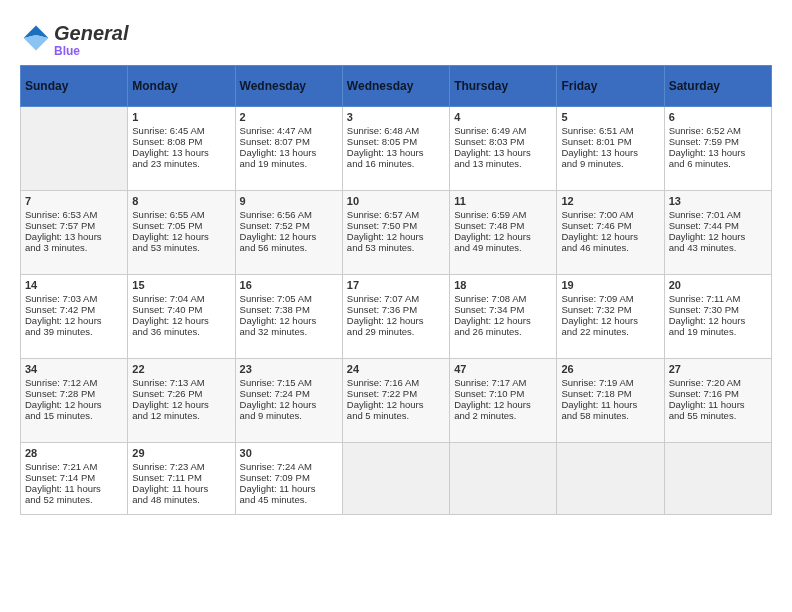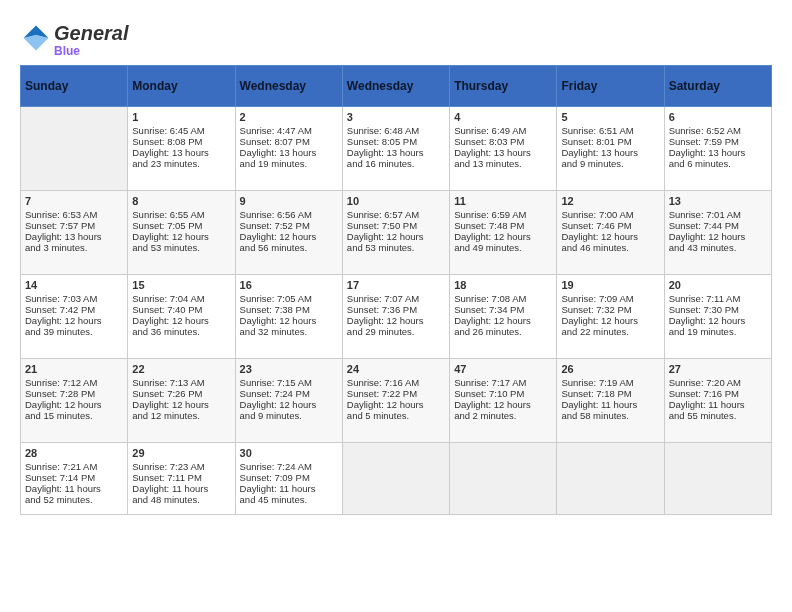--- a/index.html
+++ b/index.html
@@ -260,21 +260,21 @@
           <td>
             <span class="day-num">20</span>
             <div>Sunrise: 7:11 AM</div>
             <div>Sunset: 7:30 PM</div>
             <div>Daylight: 12 hours</div>
             <div>and 19 minutes.</div>
           </td>
         </tr>
         <tr>
           <td>
-            <span class="day-num">21</span>
+            <span class="day-num">34</span>
             <div>Sunrise: 7:12 AM</div>
             <div>Sunset: 7:28 PM</div>
             <div>Daylight: 12 hours</div>
             <div>and 15 minutes.</div>
           </td>
           <td>
             <span class="day-num">22</span>
             <div>Sunrise: 7:13 AM</div>
             <div>Sunset: 7:26 PM</div>
             <div>Daylight: 12 hours</div>

